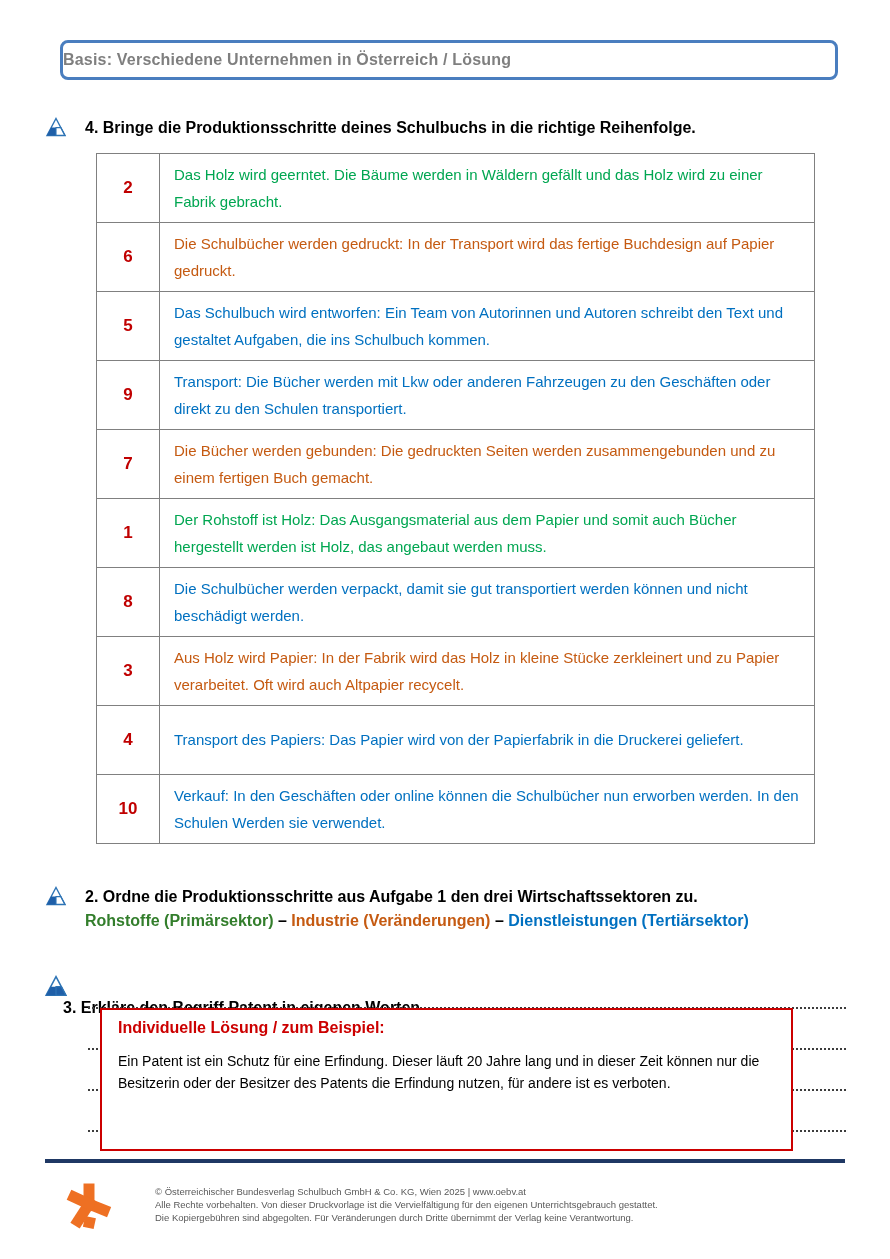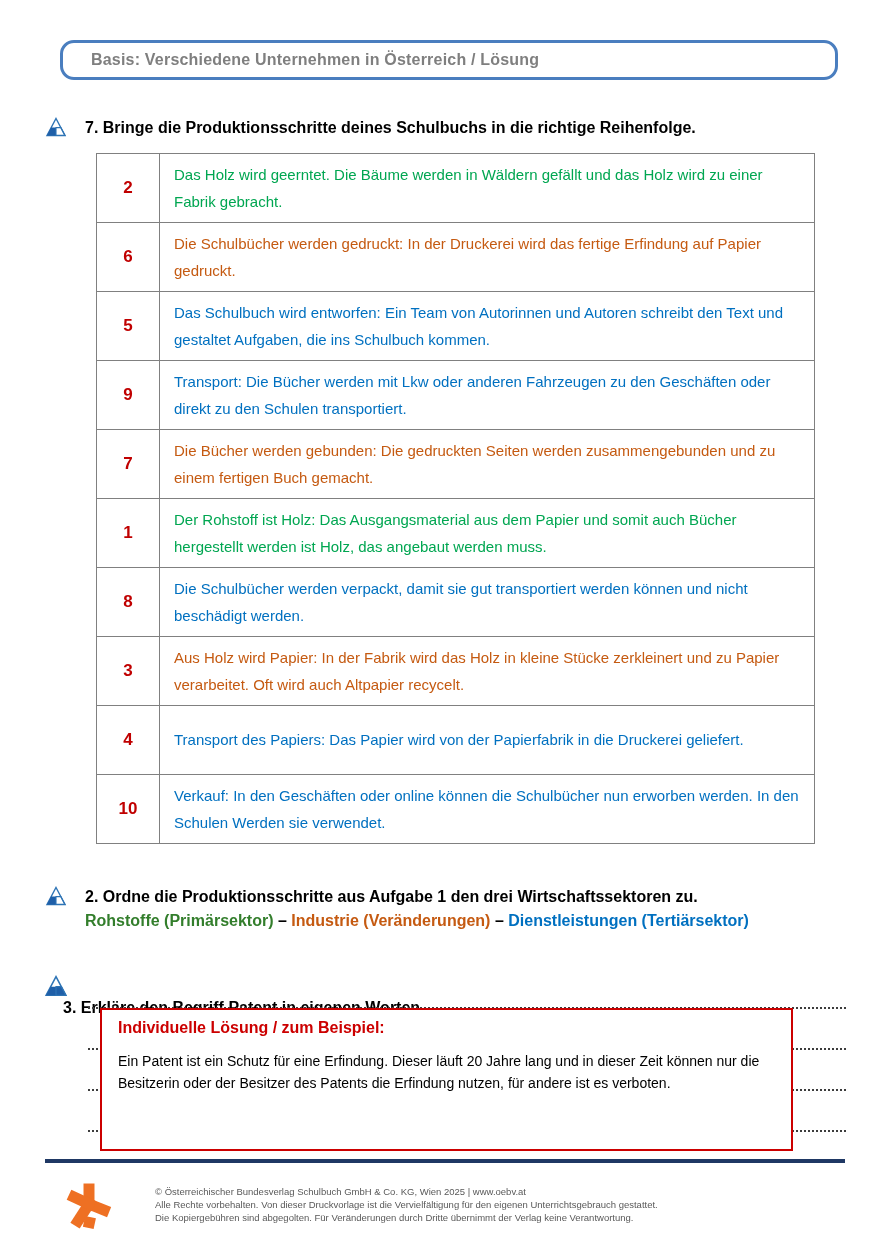--- a/index.html
+++ b/index.html
@@ -8,22 +8,22 @@
     --header-text:#7F7F7F; --footer-rule:#1F3864; --logo-orange:#EE7023;
     --table-border:#808080;
   }
   html,body{margin:0;padding:0;background:#ffffff;}
   body{font-family:"Liberation Sans", sans-serif; color:#000;}
   .page{position:relative;width:890px;height:1259px;background:#fff;overflow:hidden;}
 
   
   .header-box{
     position:absolute;left:60px;top:40px;width:778px;height:40px;
-    box-sizing:border-box;border:3px solid var(--header-border);border-radius:14px;
-    display:flex;align-items:center;padding-left:28px;
+    box-sizing:border-box;border:3px solid var(--header-border);border-radius:8px;
+    display:flex;align-items:center;
   }
   .header-box .title{font-size:16px;font-weight:bold;color:var(--header-text);letter-spacing:.2px;}
 
   
   .task-head{position:absolute;left:45px;display:flex;align-items:flex-start;}
   .task-icon{width:22px;height:20px;flex:0 0 22px;margin-top:0px;}
   .task-head .txt{margin-left:18px;font-size:16px;font-weight:bold;line-height:22px;}
 
   
   table.steps{
@@ -73,32 +73,32 @@
   <div class="header-box">
     <span class="title">Basis: Verschiedene Unternehmen in Österreich / Lösung</span>
   </div>
 
   <div class="task-head" style="top:117px;">
     <svg class="task-icon" viewBox="0 0 20 20">
       <polygon points="10,1.5 19,18.5 1,18.5" fill="#ffffff" stroke="#2E74B5" stroke-width="1.4"></polygon>
       <polygon points="5.1,10.6 10,10.6 10,18.5 1,18.5" fill="#1F5FA8"></polygon>
       <polygon points="10,10.6 14.9,10.6 19,18.5 10,18.5" fill="none" stroke="#2E74B5" stroke-width="1.1"></polygon>
     </svg>
-    <span class="txt">7. Bringe die Produktionsschritte deines Schulbuchs in die richtige Reihenfolge.</span>
+    <span class="txt">4. Bringe die Produktionsschritte deines Schulbuchs in die richtige Reihenfolge.</span>
   </div>
 
   <table class="steps">
     <tbody id="steps-body">
         <tr>
           <td class="num">2</td>
           <td class="step c-green">Das Holz wird geerntet. Die Bäume werden in Wäldern gefällt und das Holz wird zu einer Fabrik gebracht.</td>
         </tr>
         <tr>
           <td class="num">6</td>
-          <td class="step c-orange">Die Schulbücher werden gedruckt: In der Druckerei wird das fertige Erfindung auf Papier gedruckt.</td>
+          <td class="step c-orange">Die Schulbücher werden gedruckt: In der Transport wird das fertige Buchdesign auf Papier gedruckt.</td>
         </tr>
         <tr>
           <td class="num">5</td>
           <td class="step c-blue">Das Schulbuch wird entworfen: Ein Team von Autorinnen und Autoren schreibt den Text und gestaltet Aufgaben, die ins Schulbuch kommen.</td>
         </tr>
         <tr>
           <td class="num">9</td>
           <td class="step c-blue">Transport: Die Bücher werden mit Lkw oder anderen Fahrzeugen zu den Geschäften oder direkt zu den Schulen transportiert.</td>
         </tr>
         <tr>

